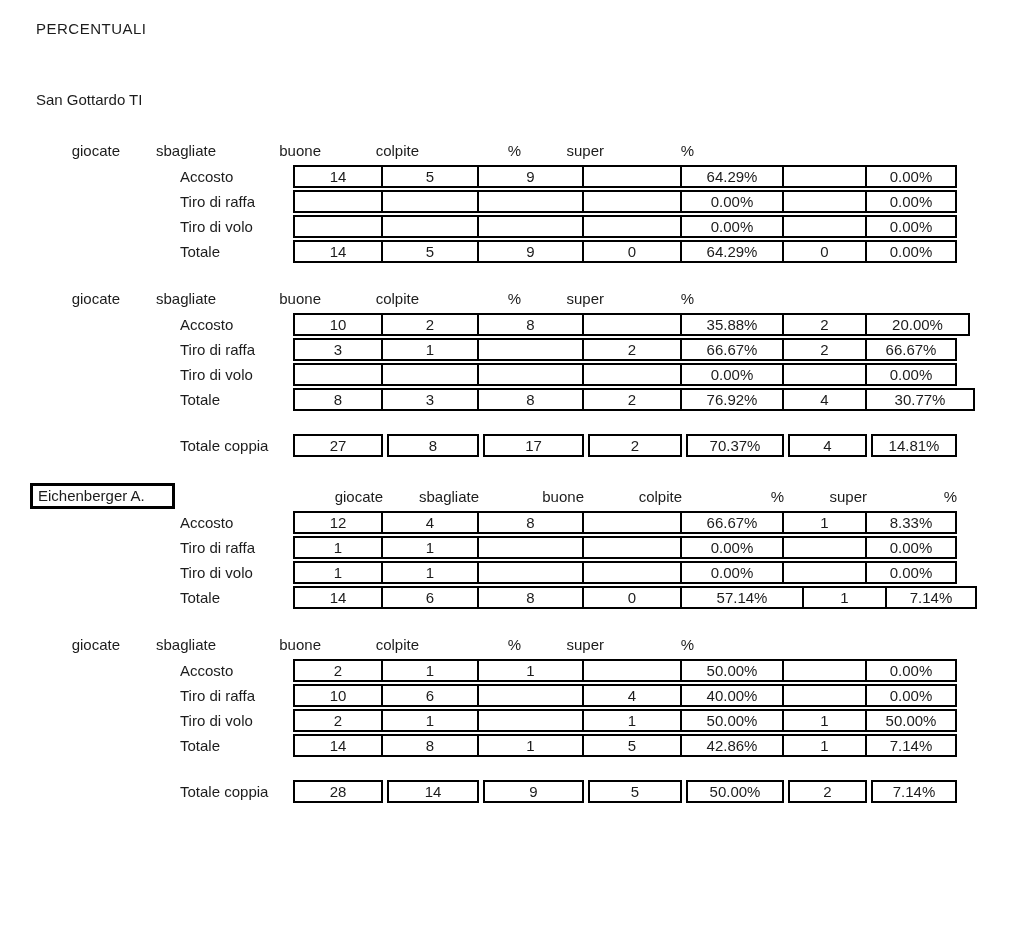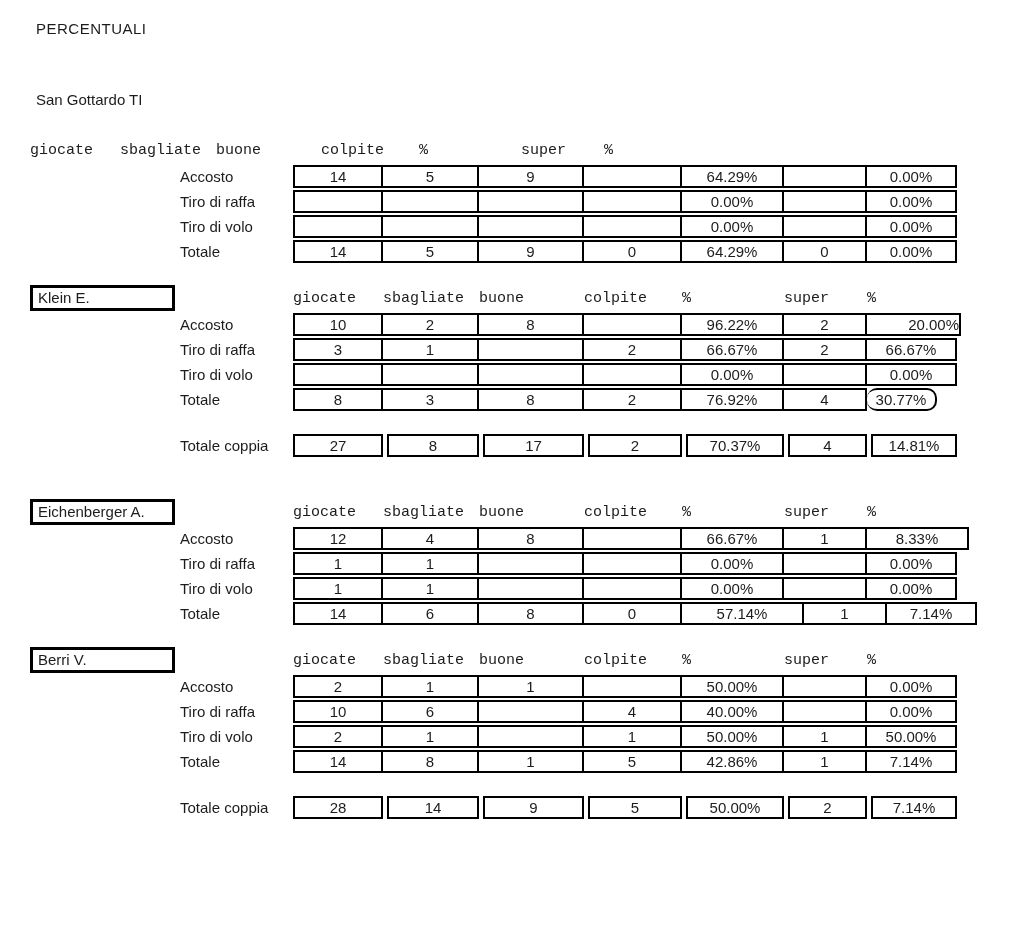--- a/index.html
+++ b/index.html
@@ -29,24 +29,23 @@
   .name-box {
     width: 145px;
     height: 26px;
     box-sizing: border-box;
     border: 3px solid #000;
     line-height: 20px;
     padding-left: 5px;
     background: #fff;
   }
   .col-head {
-    text-align: left;
+    text-align: right;
     line-height: 28px;
     box-sizing: border-box;
-    font-family: Liberation Mono, monospace;
   }
   .data-row { margin-top: 2px; }
   .row-label {
     width: 263px;
     box-sizing: border-box;
     padding-left: 150px;
     line-height: 23px;
     white-space: nowrap;
   }
   .cell {
@@ -115,40 +114,37 @@
         <div class="cell" style="width: 96px;">5</div>
         <div class="cell" style="width: 105px;">9</div>
         <div class="cell" style="width: 98px;">0</div>
         <div class="cell" style="width: 102px;">64.29%</div>
         <div class="cell" style="width: 83px;">0</div>
         <div class="cell" style="width: 90px;">0.00%</div>
       </div>
     </div>
     <div class="player-block" style="margin-top: 22px;">
       <div class="row header-row">
-        <div class="label-cell">
-          <div class="name-box">Klein E.</div>
-        </div>
         <div class="col-head" style="width: 90px;">giocate</div>
         <div class="col-head" style="width: 96px;">sbagliate</div>
         <div class="col-head" style="width: 105px;">buone</div>
         <div class="col-head" style="width: 98px;">colpite</div>
         <div class="col-head" style="width: 102px;">%</div>
         <div class="col-head" style="width: 83px;">super</div>
         <div class="col-head" style="width: 90px;">%</div>
       </div>
       <div class="row data-row">
         <div class="row-label">Accosto</div>
         <div class="cell first" style="width: 90px;">10</div>
         <div class="cell" style="width: 96px;">2</div>
         <div class="cell" style="width: 105px;">8</div>
         <div class="cell" style="width: 98px;"></div>
-        <div class="cell" style="width: 102px;">96.22%</div>
+        <div class="cell" style="width: 102px;">35.88%</div>
         <div class="cell" style="width: 83px;">2</div>
-        <div class="cell" style="width: 94px; text-align: right;">20.00%</div>
+        <div class="cell" style="width: 103px;">20.00%</div>
       </div>
       <div class="row data-row">
         <div class="row-label">Tiro di raffa</div>
         <div class="cell first" style="width: 90px;">3</div>
         <div class="cell" style="width: 96px;">1</div>
         <div class="cell" style="width: 105px;"></div>
         <div class="cell" style="width: 98px;">2</div>
         <div class="cell" style="width: 102px;">66.67%</div>
         <div class="cell" style="width: 83px;">2</div>
         <div class="cell" style="width: 90px;">66.67%</div>
@@ -164,55 +160,55 @@
         <div class="cell" style="width: 90px;">0.00%</div>
       </div>
       <div class="row data-row">
         <div class="row-label">Totale</div>
         <div class="cell first" style="width: 90px;">8</div>
         <div class="cell" style="width: 96px;">3</div>
         <div class="cell" style="width: 105px;">8</div>
         <div class="cell" style="width: 98px;">2</div>
         <div class="cell" style="width: 102px;">76.92%</div>
         <div class="cell" style="width: 83px;">4</div>
-        <div class="cell" style="width: 70px; border-radius: 10px;">30.77%</div>
+        <div class="cell" style="width: 108px;">30.77%</div>
       </div>
     </div>
     <div class="row coppia-row">
       <div class="row-label">Totale coppia</div>
       <div class="cell first" style="width: 90px;">27</div>
       <div class="cell" style="width: 92px;">8</div>
       <div class="cell" style="width: 101px;">17</div>
       <div class="cell" style="width: 94px;">2</div>
       <div class="cell" style="width: 98px;">70.37%</div>
       <div class="cell" style="width: 79px;">4</div>
       <div class="cell" style="width: 86px;">14.81%</div>
     </div>
-    <div class="player-block" style="margin-top: 42px;">
+    <div class="player-block" style="margin-top: 26px;">
       <div class="row header-row">
         <div class="label-cell">
           <div class="name-box">Eichenberger A.</div>
         </div>
         <div class="col-head" style="width: 90px;">giocate</div>
         <div class="col-head" style="width: 96px;">sbagliate</div>
         <div class="col-head" style="width: 105px;">buone</div>
         <div class="col-head" style="width: 98px;">colpite</div>
         <div class="col-head" style="width: 102px;">%</div>
         <div class="col-head" style="width: 83px;">super</div>
         <div class="col-head" style="width: 90px;">%</div>
       </div>
       <div class="row data-row">
         <div class="row-label">Accosto</div>
         <div class="cell first" style="width: 90px;">12</div>
         <div class="cell" style="width: 96px;">4</div>
         <div class="cell" style="width: 105px;">8</div>
         <div class="cell" style="width: 98px;"></div>
         <div class="cell" style="width: 102px;">66.67%</div>
         <div class="cell" style="width: 83px;">1</div>
-        <div class="cell" style="width: 102px;">8.33%</div>
+        <div class="cell" style="width: 90px;">8.33%</div>
       </div>
       <div class="row data-row">
         <div class="row-label">Tiro di raffa</div>
         <div class="cell first" style="width: 90px;">1</div>
         <div class="cell" style="width: 96px;">1</div>
         <div class="cell" style="width: 105px;"></div>
         <div class="cell" style="width: 98px;"></div>
         <div class="cell" style="width: 102px;">0.00%</div>
         <div class="cell" style="width: 83px;"></div>
         <div class="cell" style="width: 90px;">0.00%</div>
@@ -233,23 +229,20 @@
         <div class="cell" style="width: 96px;">6</div>
         <div class="cell" style="width: 105px;">8</div>
         <div class="cell" style="width: 98px;">0</div>
         <div class="cell" style="width: 122px;">57.14%</div>
         <div class="cell" style="width: 83px;">1</div>
         <div class="cell" style="width: 90px;">7.14%</div>
       </div>
     </div>
     <div class="player-block" style="margin-top: 22px;">
       <div class="row header-row">
-        <div class="label-cell">
-          <div class="name-box">Berri V.</div>
-        </div>
         <div class="col-head" style="width: 90px;">giocate</div>
         <div class="col-head" style="width: 96px;">sbagliate</div>
         <div class="col-head" style="width: 105px;">buone</div>
         <div class="col-head" style="width: 98px;">colpite</div>
         <div class="col-head" style="width: 102px;">%</div>
         <div class="col-head" style="width: 83px;">super</div>
         <div class="col-head" style="width: 90px;">%</div>
       </div>
       <div class="row data-row">
         <div class="row-label">Accosto</div>

